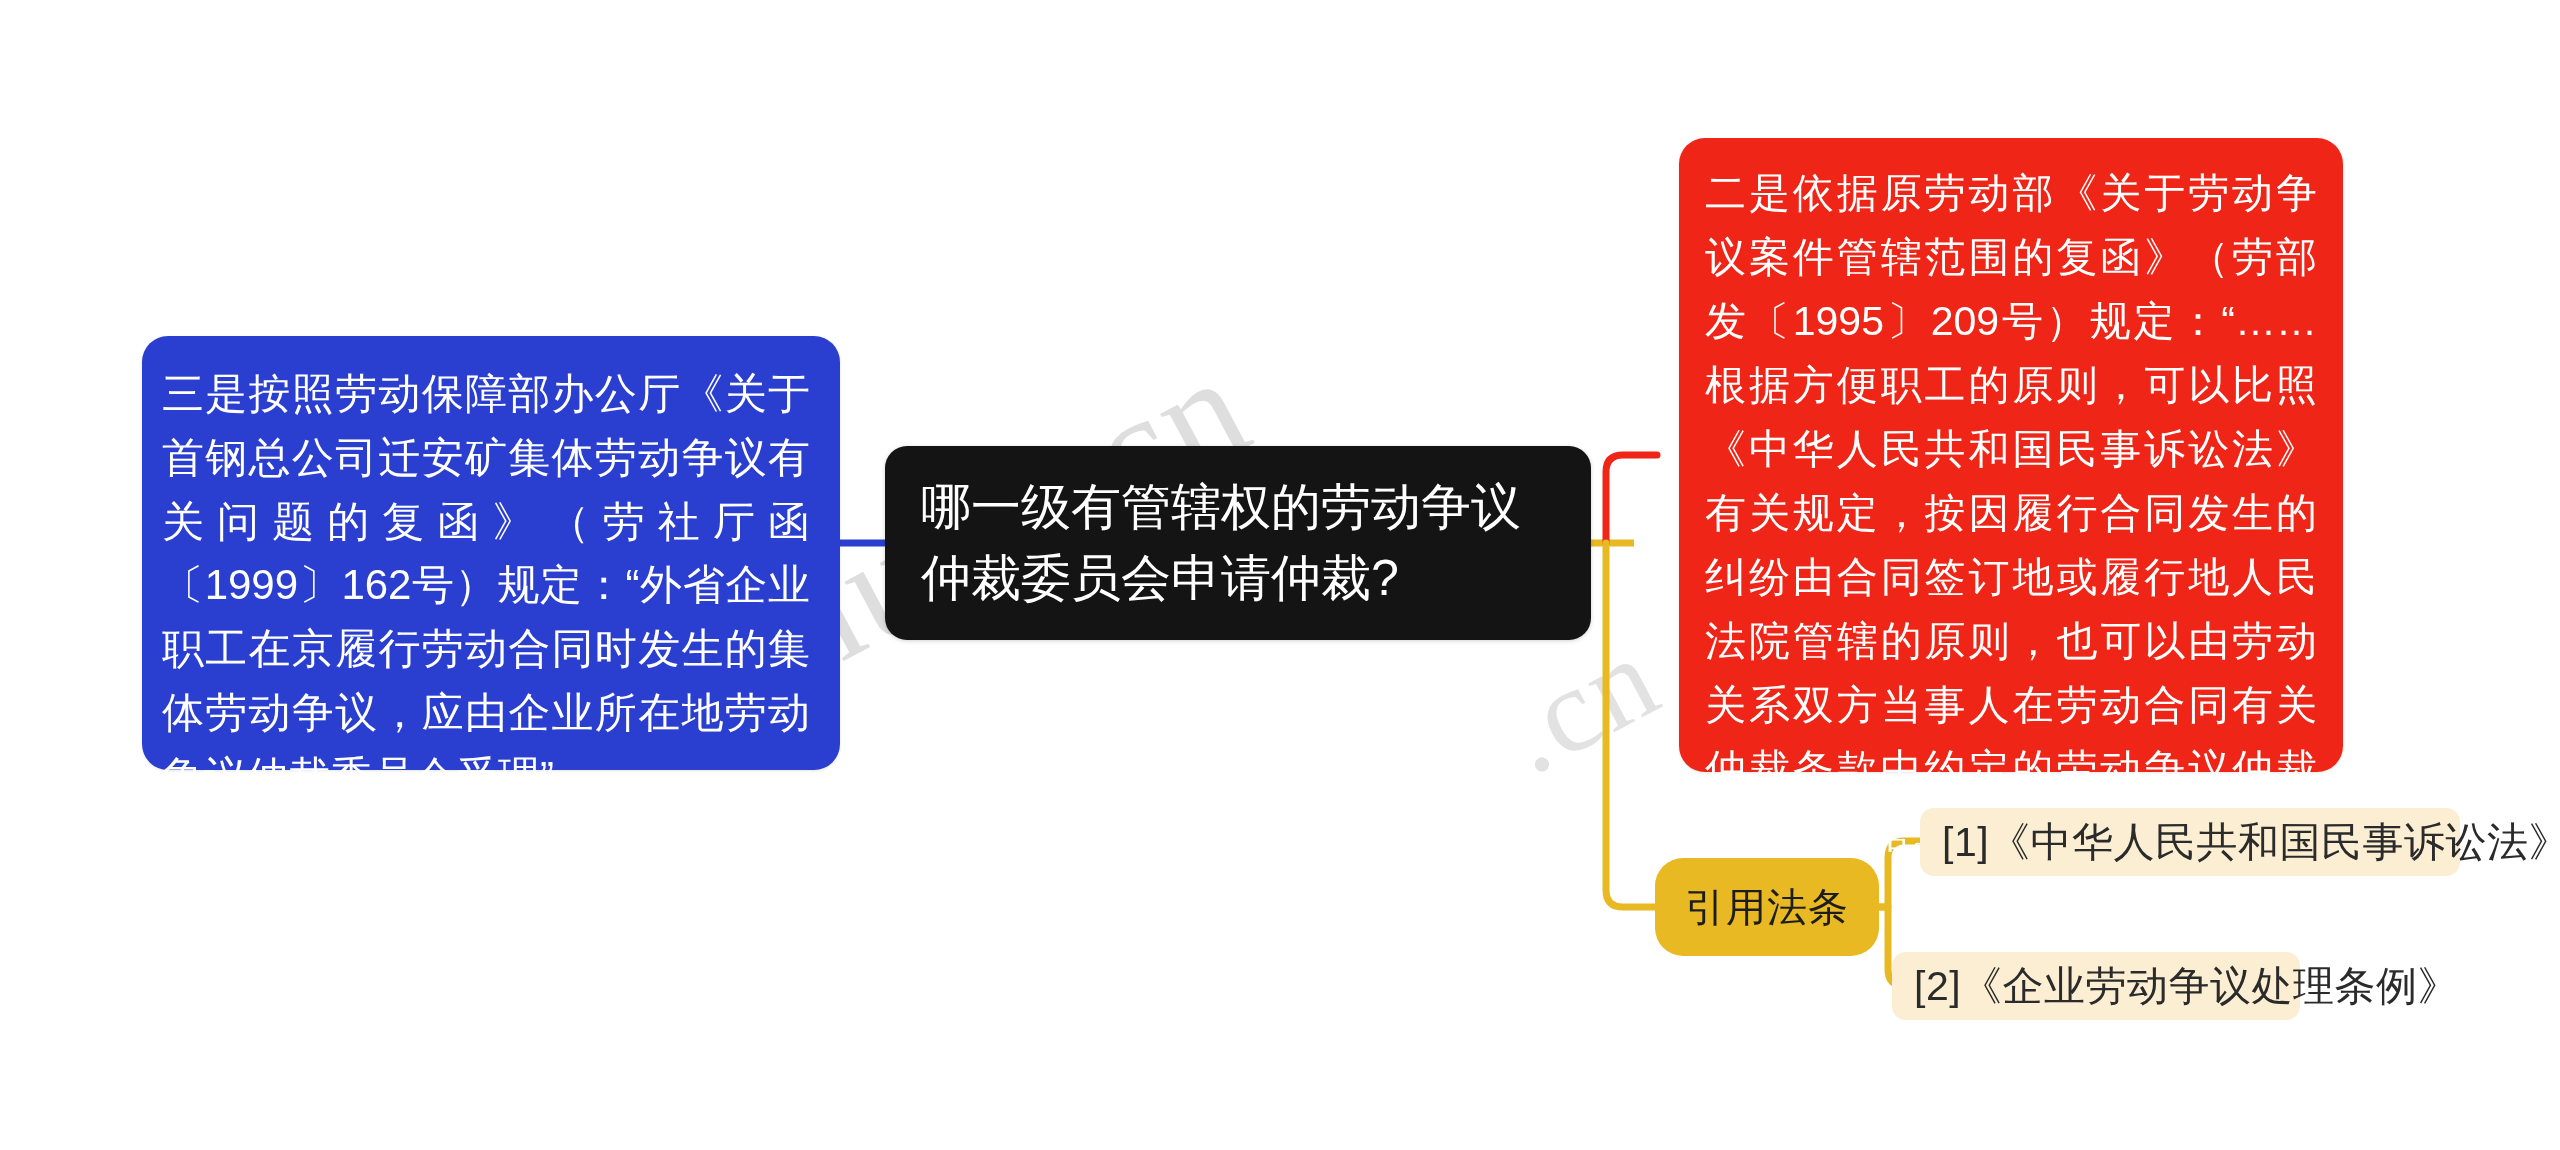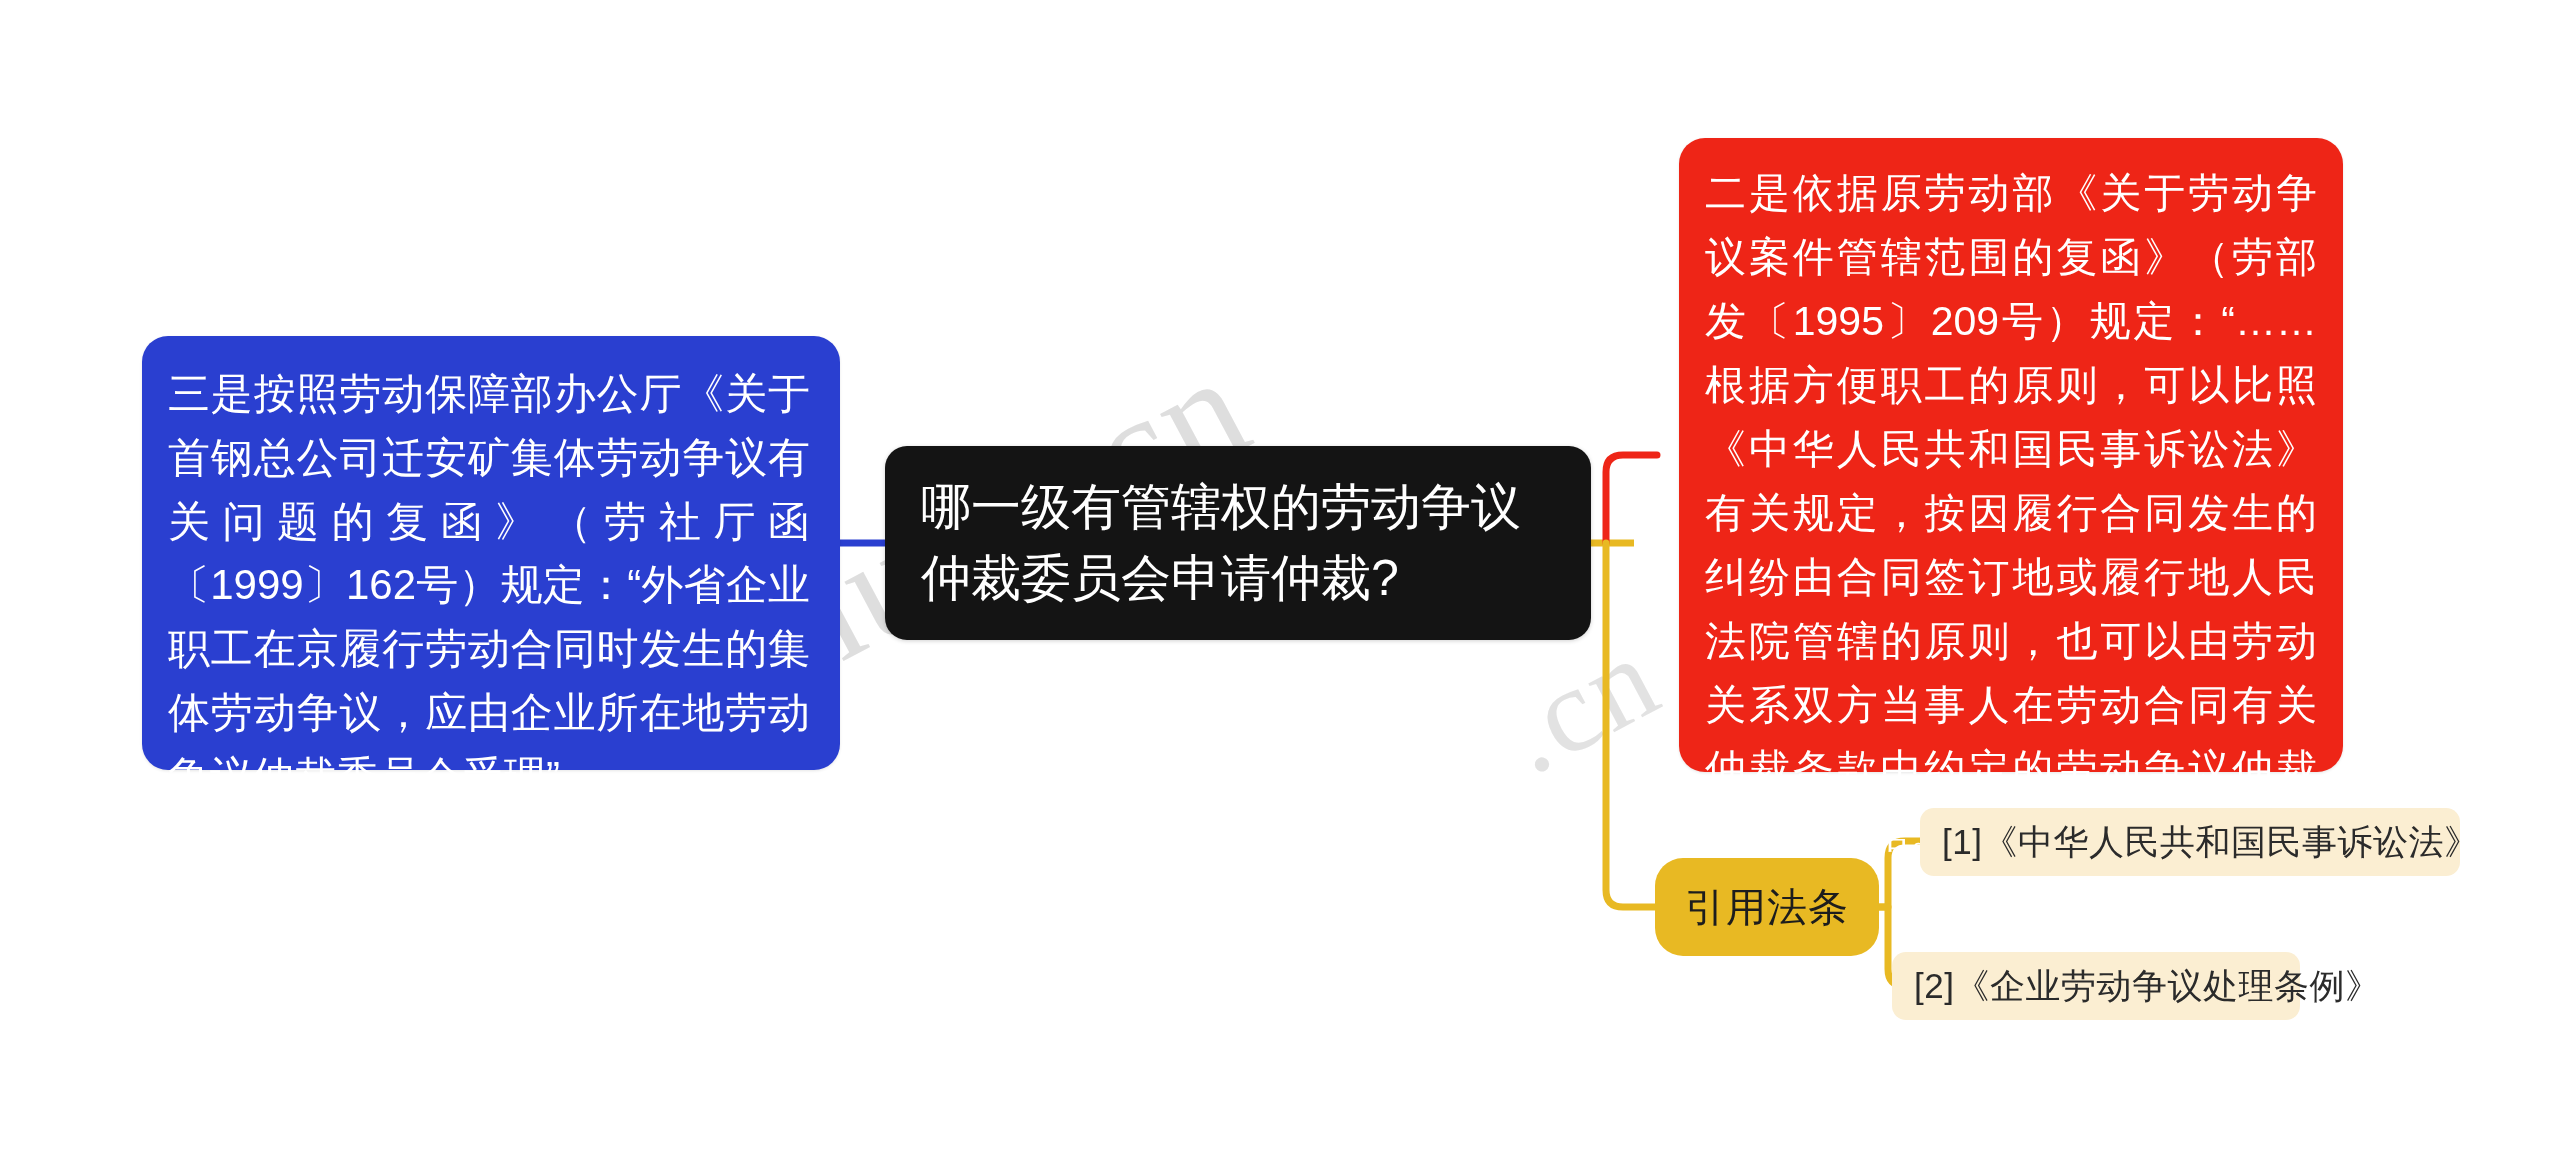--- a/index.html
+++ b/index.html
@@ -41,21 +41,21 @@
   #links{position:absolute;left:0;top:0;width:2560px;height:1150px;z-index:2;}
 
   
   .node{position:absolute;z-index:3;box-sizing:border-box;}
 
   .node-blue{
     left:142px;top:336px;width:698px;height:434px;
     background:#2a3fd0;
     border-radius:26px;
     color:#ffffff;
-    padding:26px 30px 20px 26px;
+    padding:26px 30px 20px 20px;
     font-size:42px;
     line-height:1.52;
     letter-spacing:0px;
     text-align:justify;
     box-shadow:0 1px 3px rgba(0,0,0,.10);
   }
 
   .node-center{
     left:885px;top:446px;width:706px;height:194px;
     background:#141414;
@@ -90,21 +90,21 @@
     font-size:40px;
     letter-spacing:1px;
   }
 
   .node-ref{
     background:#fbeed2;
     border-radius:14px;
     color:#2b2b2b;
     display:flex;align-items:center;
     padding:0 22px;
-    font-size:35px;
+    font-size:41px;
     letter-spacing:.5px;
     white-space:nowrap;
   }
   .ref-1{left:1920px;top:808px;width:540px;height:68px;}
   .ref-2{left:1892px;top:952px;width:408px;height:68px;}
 </style>
 </head>
 <body>
 
 <div id="stage">

